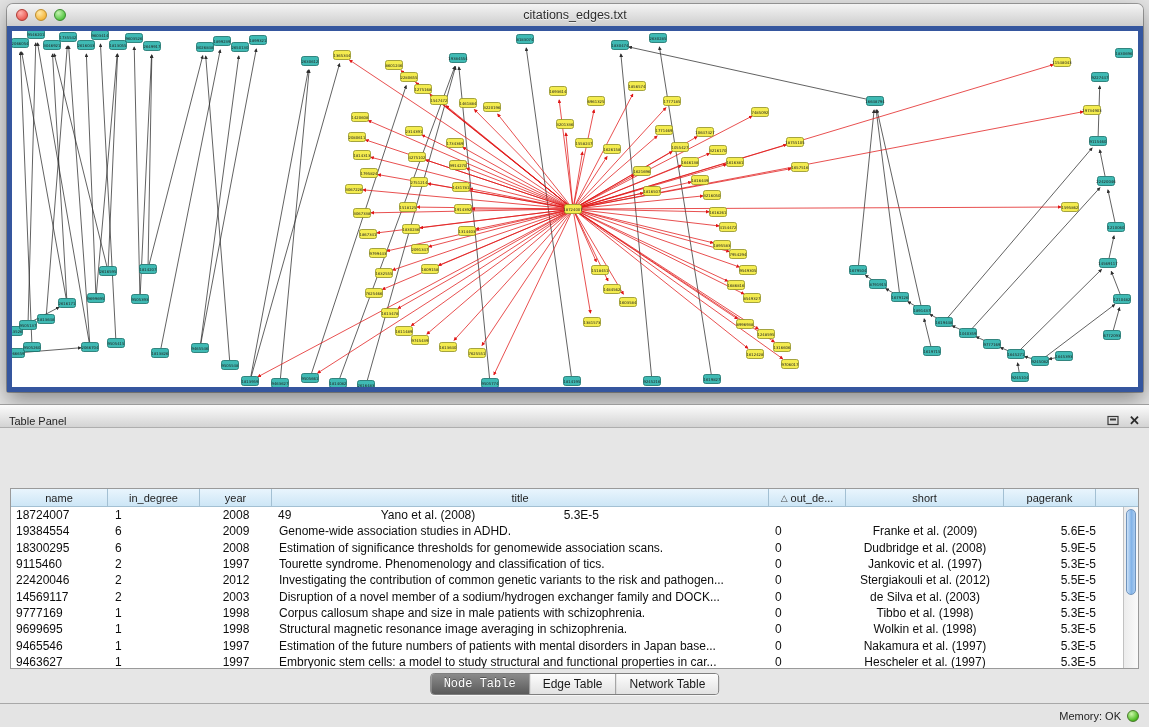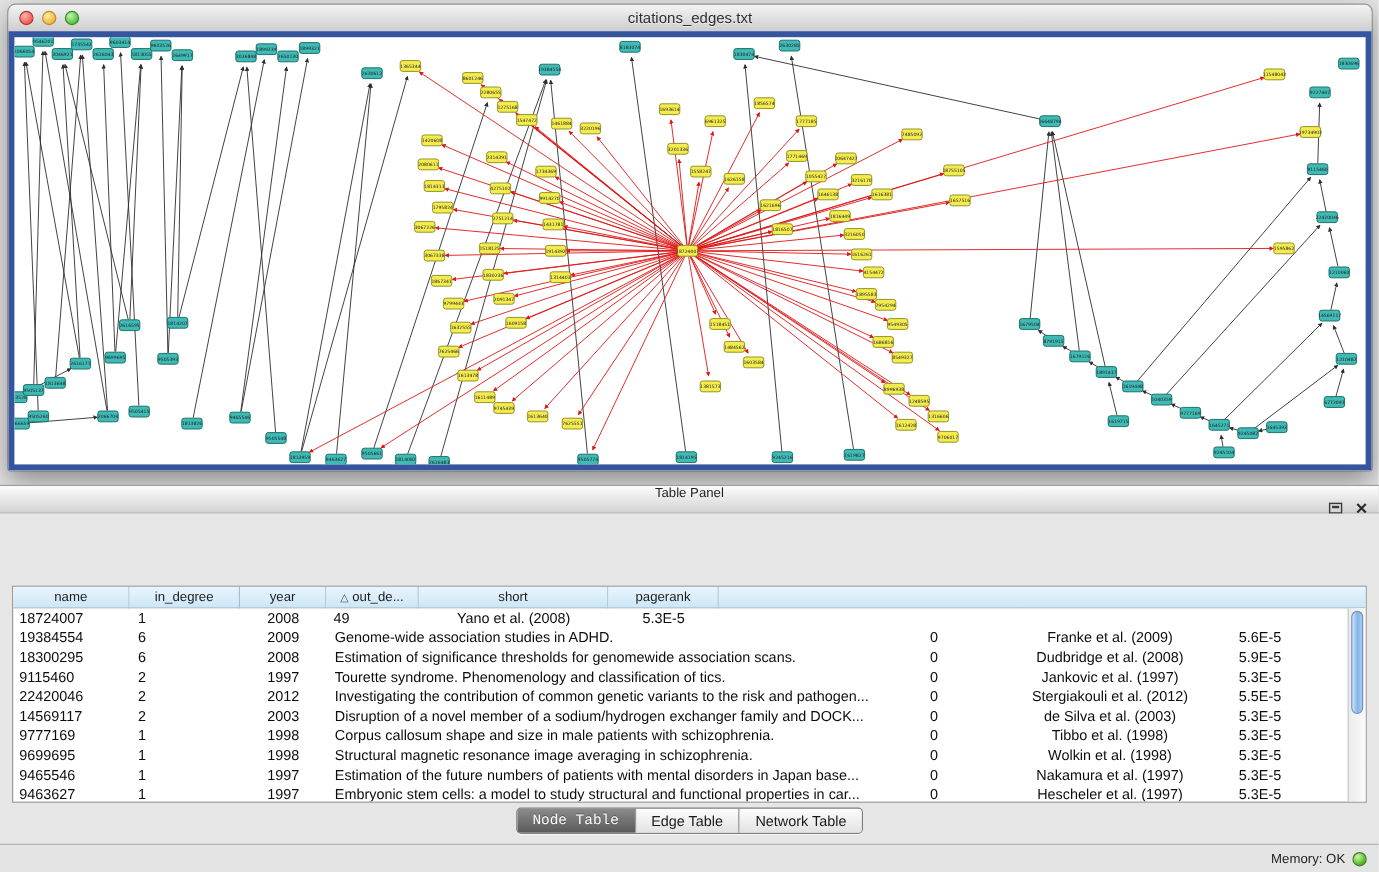--- a/index.html
+++ b/index.html
@@ -18,21 +18,21 @@
   .light.yellow{background:radial-gradient(circle at 35% 30%,#ffe9a8,#f5b73f 70%,#dfa02e);border:1px solid #bd8c2a;}
   .light.green{background:radial-gradient(circle at 35% 30%,#c4f2b0,#57c746 70%,#3da32f);border:1px solid #3a8a2e;}
   .canvas-frame{position:absolute;top:22px;left:0;right:0;bottom:0;border:5px solid #35569e;background:#fff;overflow:hidden;}
   .canvas-frame svg{display:block;width:100%;height:100%;}
   .canvas-frame text{font-family:"DejaVu Sans",sans-serif;}
 
   
   .table-panel{position:absolute;left:0;top:404px;width:1149px;height:300px;background:#e2e2e2;
                border-top:1px solid #9c9c9c;border-bottom:1px solid #a8a8a8;box-sizing:border-box;}
   .panel-titlebar{height:22px;background:linear-gradient(#fcfcfc,#d3d3d3);border-bottom:1px solid #aeaeae;
-                  display:flex;align-items:center;padding:0 9px;font-size:11px;color:#1f1f1f;flex-direction:column;}
+                  display:flex;align-items:flex-end;padding:0 9px;font-size:11px;color:#1f1f1f;}
   .panel-actions{margin-left:auto;display:flex;align-items:center;gap:10px;}
   .float-btn{display:flex;align-items:center;}
   .close-btn{font-size:13px;font-weight:bold;color:#2b2b2b;line-height:1;cursor:default;}
   .panel-body{position:absolute;top:23px;left:0;right:0;bottom:0;background:#e6e6e6;}
 
   .toolbar{position:absolute;top:13px;left:12px;display:flex;align-items:center;gap:4px;margin-top:48px;}
   .tool-btn{width:27px;height:25px;display:flex;align-items:center;justify-content:center;}
   .fx{font:italic 13px "Liberation Serif",serif;color:#222;}
   .combo{margin-left:16px;width:392px;height:22px;background:linear-gradient(#ffffff,#ededed);
          border:1px solid #979797;border-radius:4px;display:flex;align-items:center;box-sizing:border-box;
@@ -48,21 +48,21 @@
   .hcell{background:linear-gradient(#e9f5fd,#cde6f6);border-right:1px solid #a3c0d3;border-bottom:1px solid #a3c0d3;
          display:flex;align-items:center;justify-content:center;font-size:11px;color:#1d1d1d;box-sizing:border-box;gap:3px;text-align:right;}
   .sort{font-size:9px;color:#4a4a4a;}
   .h0{width:97px}.h1{width:92px}.h2{width:72px}.h3{width:497px}.h4{width:77px}.h5{width:158px}.h6{width:92px}
   .hf{flex:1;border-right:none;}
   .tbody{position:absolute;top:18px;left:0;right:15px;bottom:0;overflow:hidden;}
   .trow{display:flex;height:16.3px;align-items:center;}
   .cell{font-size:12px;color:#0d0d0d;white-space:nowrap;overflow:hidden;box-sizing:border-box;}
   .c0{width:97px;padding-left:5px}.c1{width:92px;padding-left:7px}.c2{width:72px;text-align:center}
   .c3{width:497px;padding-left:7px}.c4{width:77px;padding-left:6px}.c5{width:158px;text-align:center}
-  .c6{width:92px;text-align:center}.cf{flex:1}
+  .c6{width:92px;text-align:right}.cf{flex:1}
   .vscroll{position:absolute;top:18px;right:0;bottom:0;width:15px;background:linear-gradient(to right,#ececec,#fafafa);
            border-left:1px solid #c2c2c2;box-sizing:border-box;}
   .vthumb{position:absolute;top:2px;left:2px;width:10px;height:86px;border-radius:6px;
           background:linear-gradient(to right,#cde2f8,#82b3e8 55%,#abccf0);border:1px solid #6f93bc;box-sizing:border-box;}
 
   .tabs{position:absolute;bottom:8px;left:50%;transform:translateX(-50%);display:flex;height:20px;
         border:1px solid #7f7f7f;border-radius:4px;overflow:hidden;box-shadow:0 1px 0 rgba(255,255,255,.65);}
   .ttab{padding:0 13px;display:flex;align-items:center;font-size:12px;color:#191919;
         background:linear-gradient(#fdfdfd,#e2e2e2);border-left:1px solid #9a9a9a;white-space:nowrap;}
   .ttab:first-child{border-left:none;font-family:Liberation Mono, monospace;}
@@ -881,20 +881,23 @@
         <div class="thead">
             <div class="hcell h0">
               <span>name</span>
             </div>
             <div class="hcell h1">
               <span>in_degree</span>
             </div>
             <div class="hcell h2">
               <span>year</span>
             </div>
+            <div class="hcell h3">
+              <span>title</span>
+            </div>
             <div class="hcell h4">
               <span class="sort">△</span>
               <span>out_de...</span>
             </div>
             <div class="hcell h5">
               <span>short</span>
             </div>
             <div class="hcell h6">
               <span>pagerank</span>
             </div>

